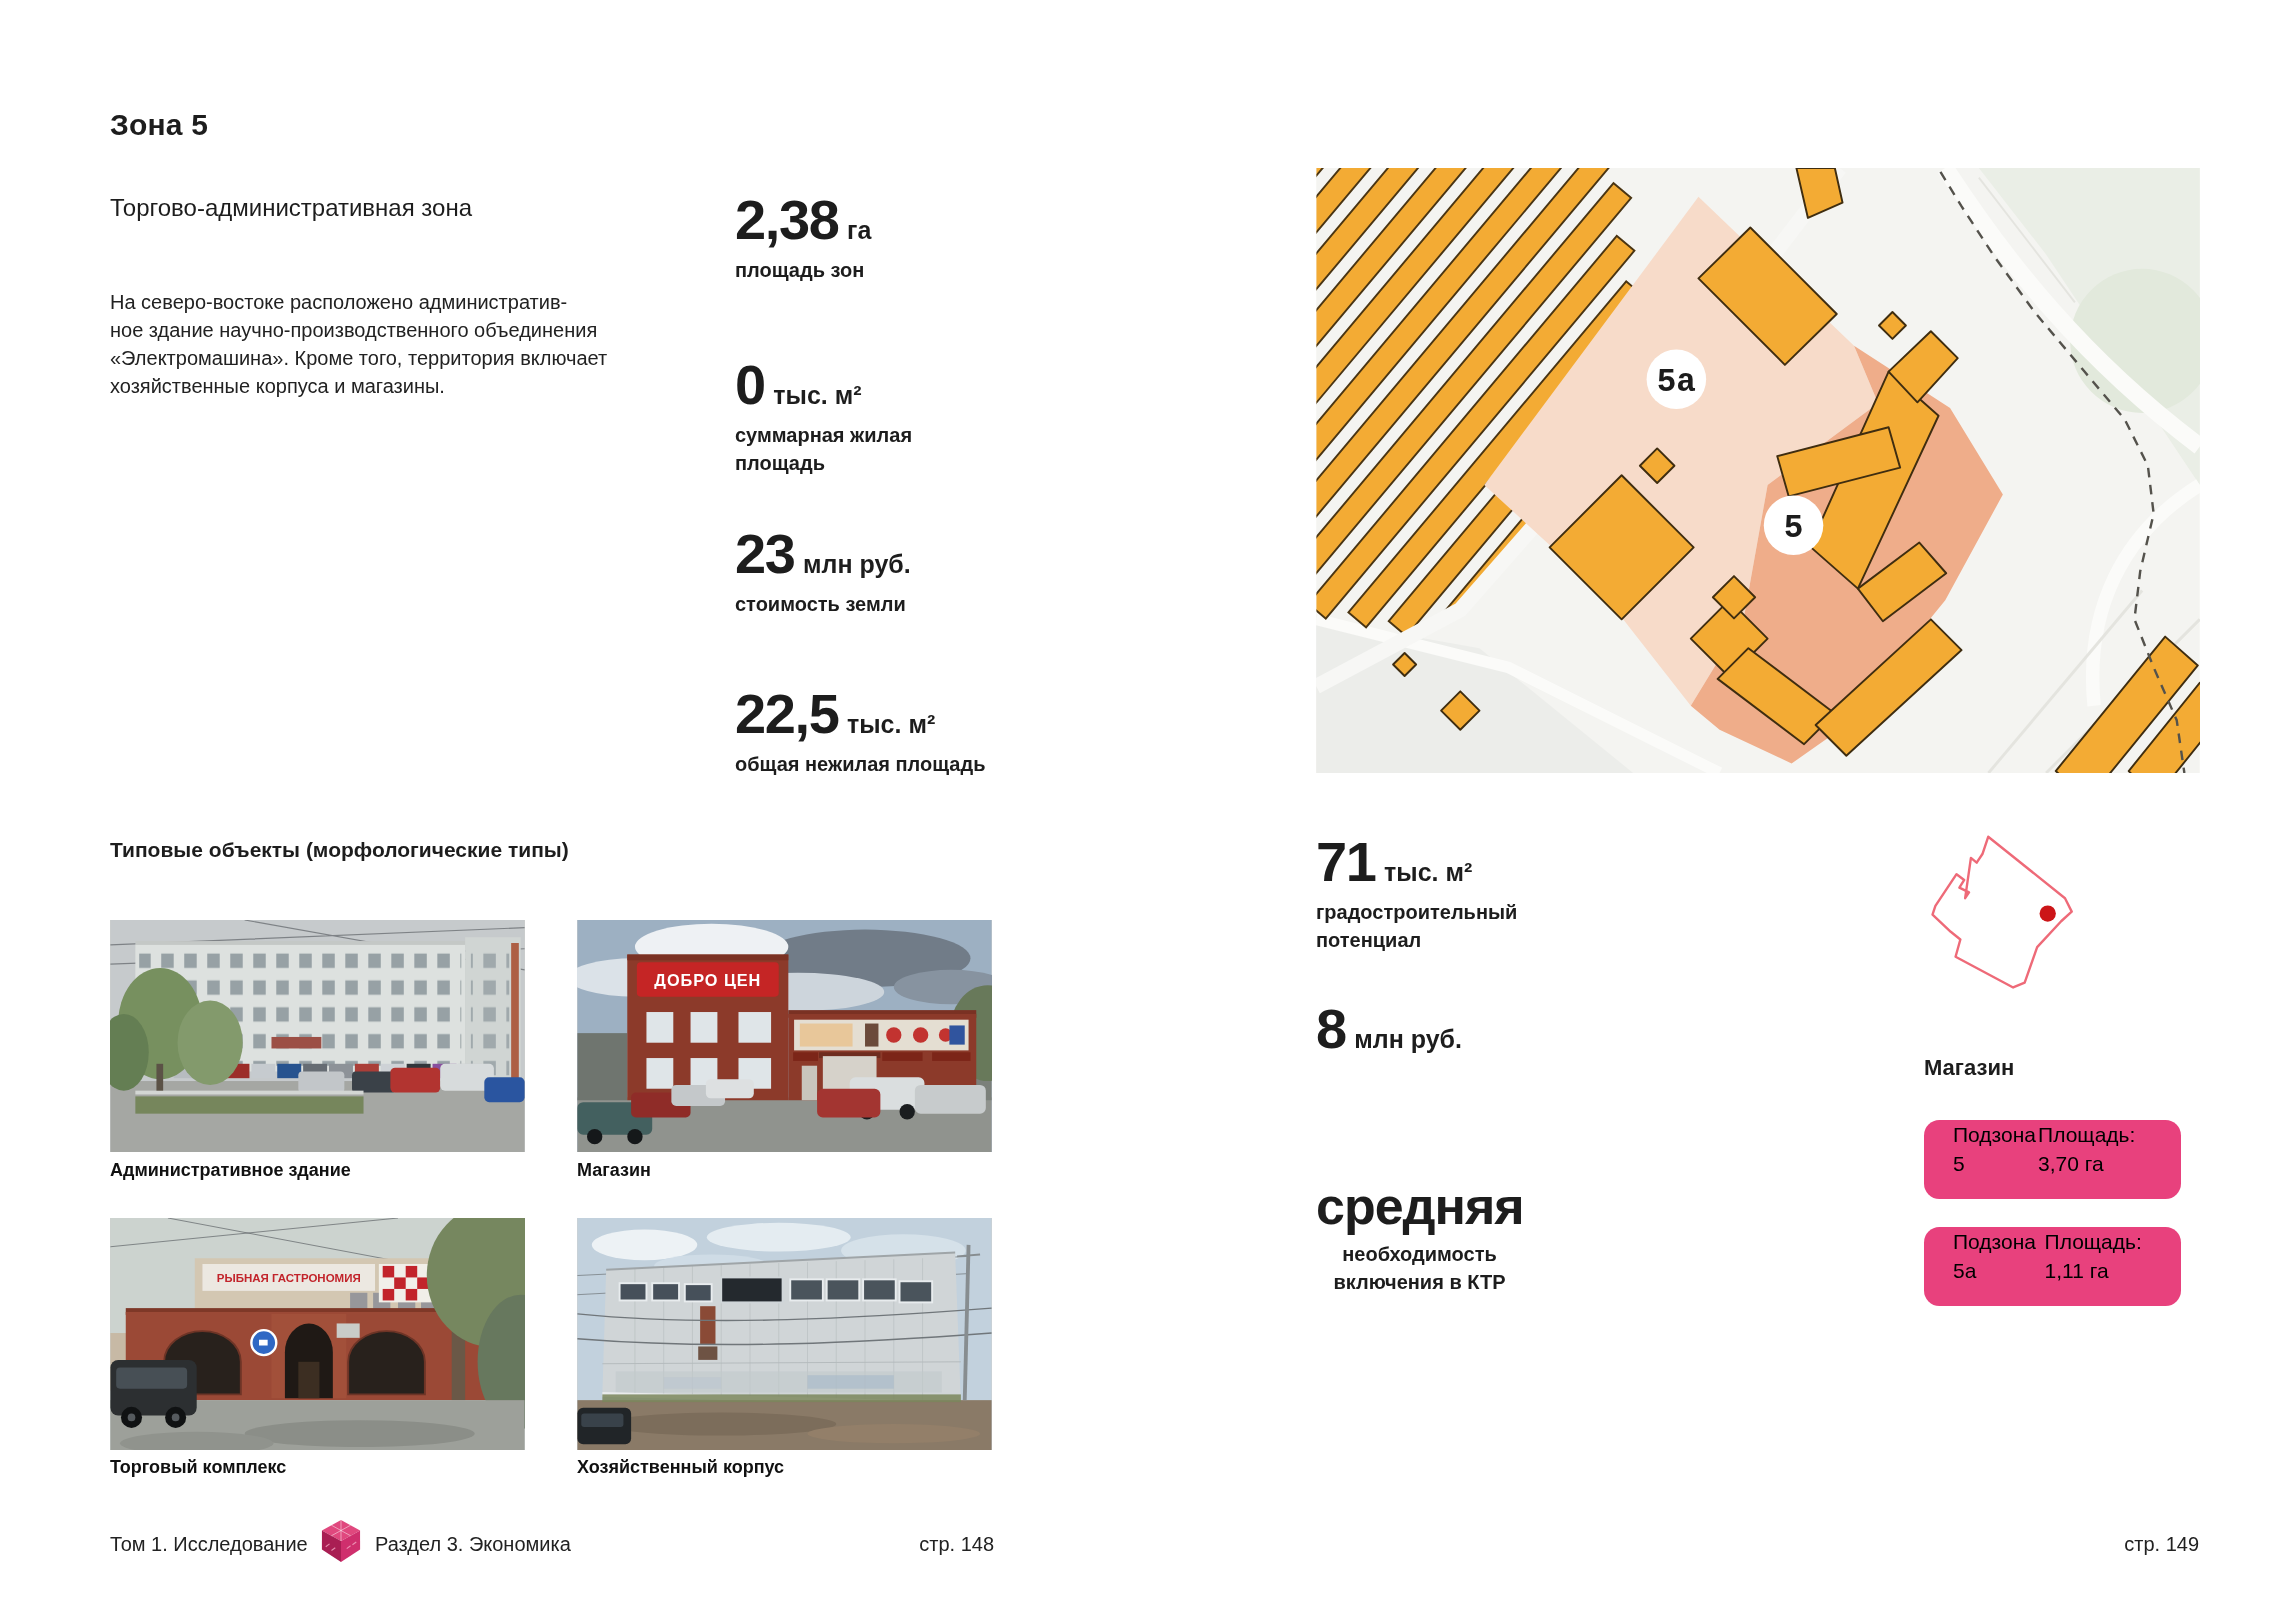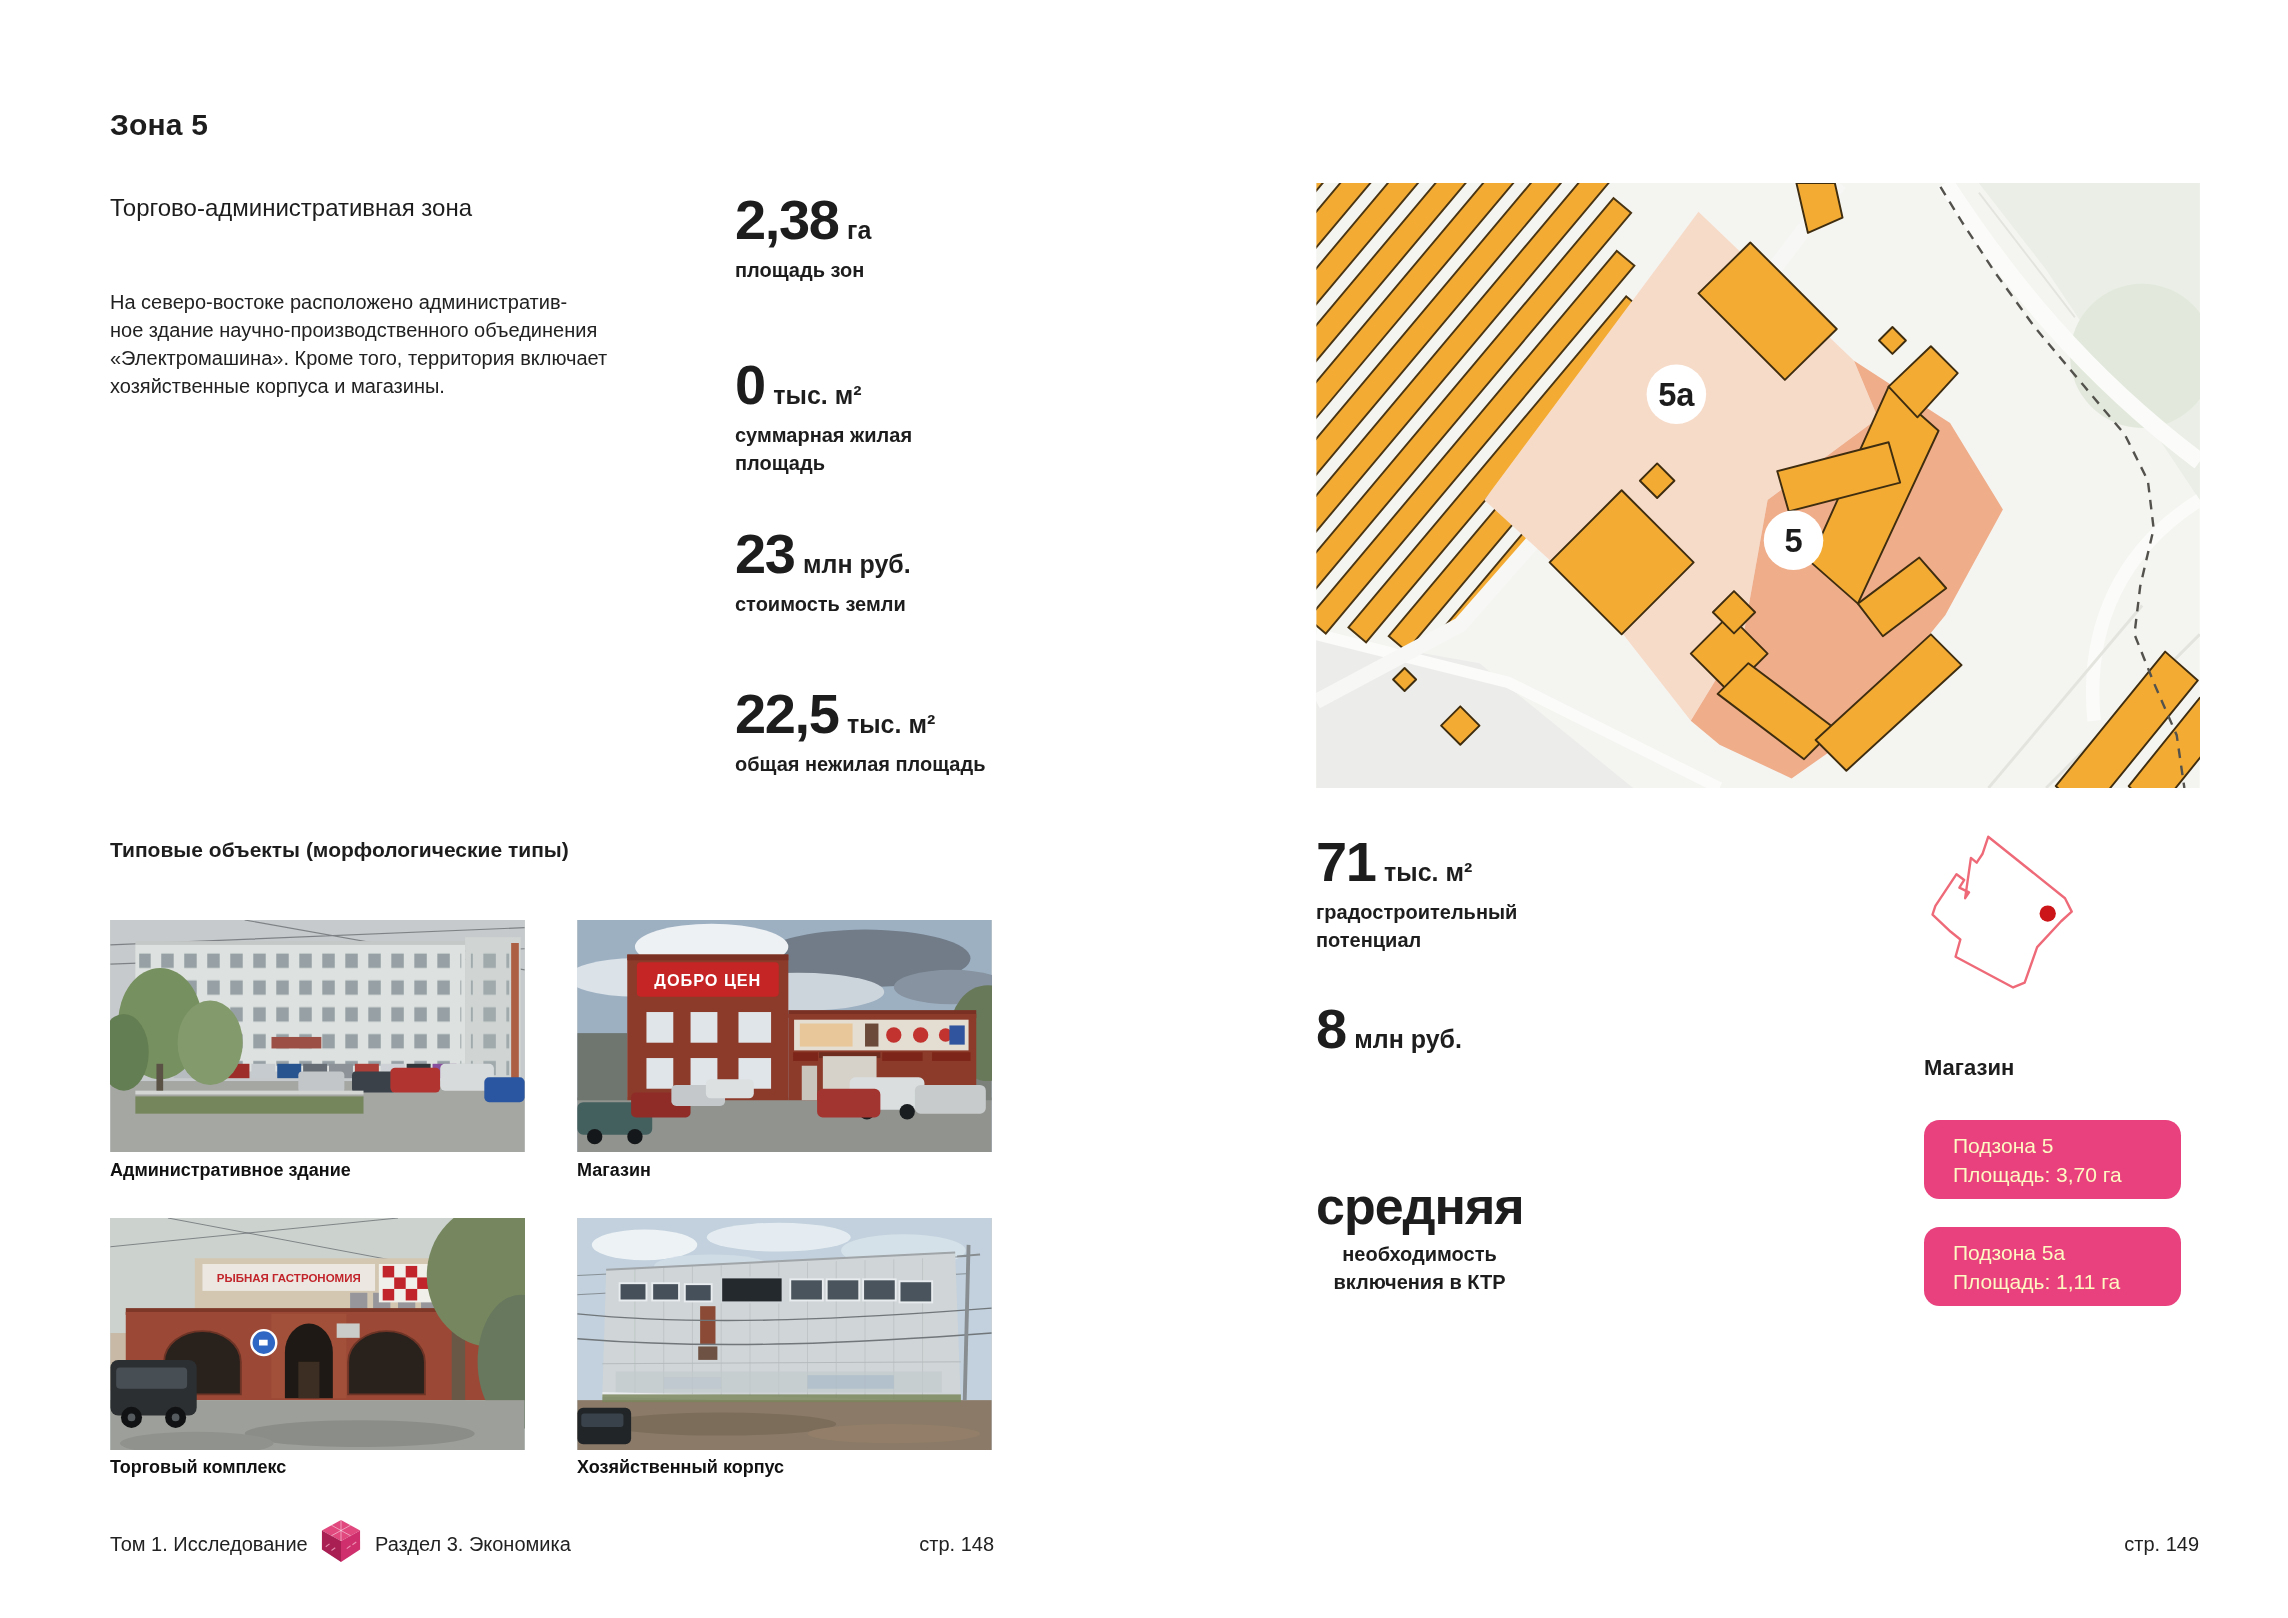--- a/index.html
+++ b/index.html
@@ -15,22 +15,22 @@
   .stat .value{font-size:56px;font-weight:700;letter-spacing:-1.4px;line-height:56px;}
   .stat .unit{font-size:25px;font-weight:700;margin-left:8.6px;}
   .stat .label{font-size:20px;line-height:28px;margin-top:7.7px;color:#1d1d1d;font-weight:bold;}
   .section-heading{font-size:21px;font-weight:700;}
   .photo{width:415px;height:232px;overflow:hidden;background:#cfd3d1;}
   .photo svg{display:block;}
   .photo-caption{font-size:18px;font-weight:700;color:#111;}
   .big-word{font-size:52px;font-weight:700;letter-spacing:-1px;line-height:52px;}
   .subzones-heading{font-size:22px;font-weight:700;}
   .chip{
-    width:257px;height:79px;border-radius:15.4px;color:#fef9c3;
-    display:flex;flex-direction:column;justify-content:center;
+    width:257px;height:79px;border-radius:15.4px;color:#000000;
+    display:flex;flex-direction:row;justify-content:center;
     padding-left:29px;box-sizing:border-box;
   }
   .chip div{font-size:21px;line-height:29px;}
   .footer-text{font-size:20px;color:#222;}
   .r{text-align:right;}
 </style>
 </head>
 <body>
 
 <div class="abs zone-title" style="left:110px;top:108px;text-align:center;">Зона 5</div>
@@ -237,21 +237,21 @@
     <rect x="0" y="198" width="56" height="38" rx="6" fill="#212528"></rect>
     <rect x="4" y="204" width="44" height="14" rx="3" fill="#39424a"></rect>
     <line x1="408" y1="28" x2="404" y2="190" stroke="#878d90" stroke-width="4"></line>
     <line x1="396" y1="40" x2="420" y2="38" stroke="#878d90" stroke-width="2"></line>
   </svg>
 </div>
 
 <div class="abs photo-caption" style="left:110px;top:1457px;">Торговый комплекс</div>
 <div class="abs photo-caption" style="left:577px;top:1457px;">Хозяйственный корпус</div>
 
-<div class="abs" style="left:1316px;top:183px;">
+<div class="abs" style="left:1316px;top:168px;font-family:Liberation Mono, monospace;">
   <svg width="884" height="605" viewBox="0 0 920 630">
     <rect width="920" height="630" fill="#f4f4f1"></rect>
 
     <polygon points="690,0 920,0 920,330 840,210 760,90" fill="#eaeee6"></polygon>
     <circle cx="860" cy="180" r="75" fill="#e2e9dc"></circle>
 
     <polygon points="0,470 170,500 330,630 0,630" fill="#ecedea"></polygon>
 
     <path d="M655,0 C720,100 800,200 920,290" stroke="#fbfbf9" stroke-width="18" fill="none"></path>
     <path d="M920,330 C840,380 800,460 810,560" stroke="#fbfbf9" stroke-width="14" fill="none"></path>

